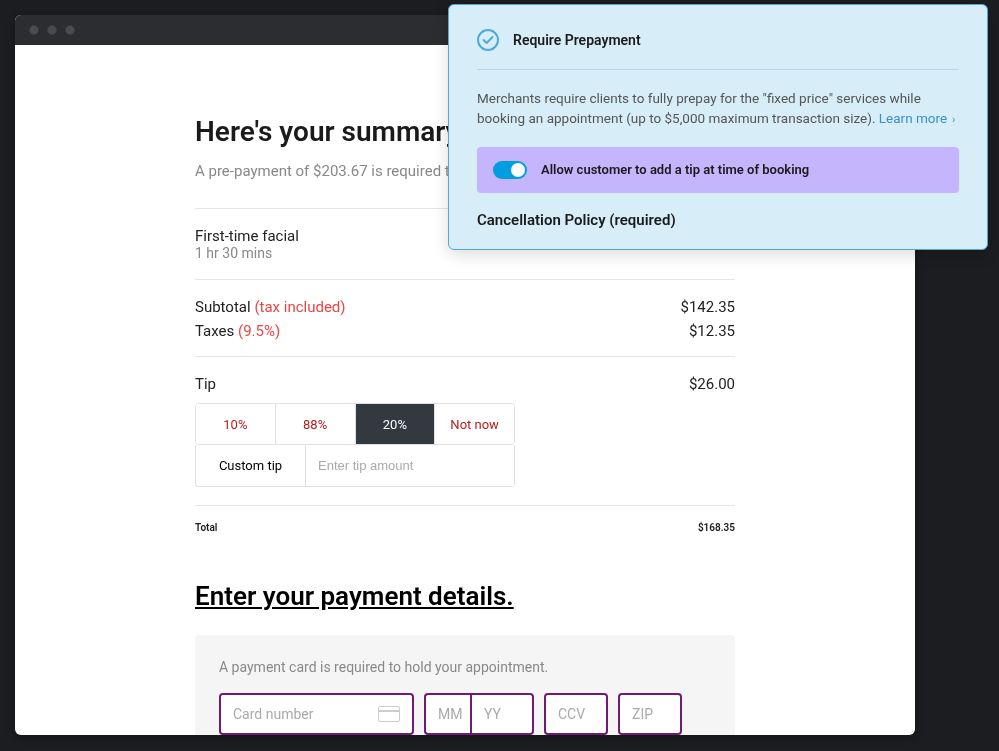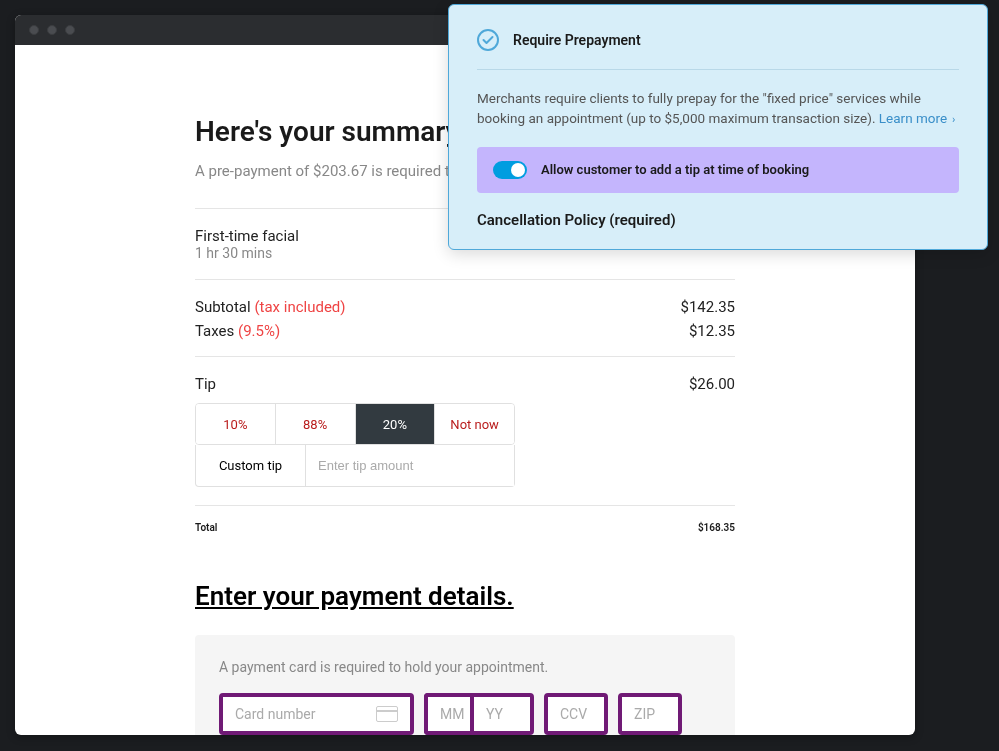--- a/index.html
+++ b/index.html
@@ -141,21 +141,21 @@
       font-size: 14px;
       margin-bottom: 18px;
     }
     .card-fields {
       display: flex;
       gap: 10px;
       margin-bottom: 14px;
     }
     .card-input {
       background: #fff;
-      border: 4px solid #701a75;
+      border: 2px solid #701a75;
       border-radius: 4px;
       height: 42px;
       display: flex;
       align-items: center;
       padding: 0 12px;
       font-size: 14px;
       color: #aaa;
     }
     .card-input.number { flex: 0 0 195px; justify-content: space-between; }
     .card-input.mm { width: 46px; border-radius: 4px 0 0 4px; border-right: none; }

